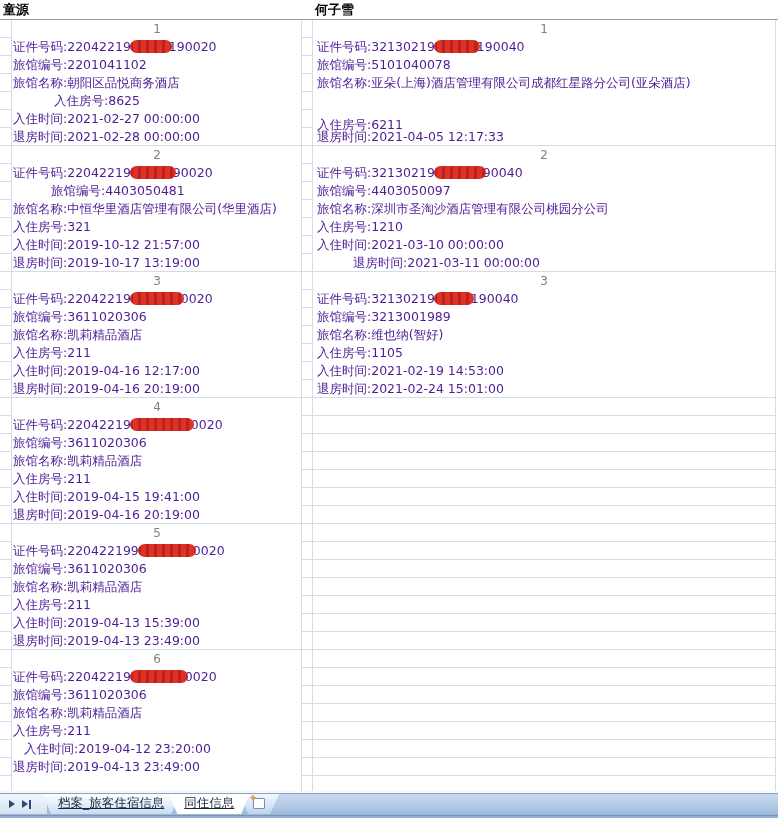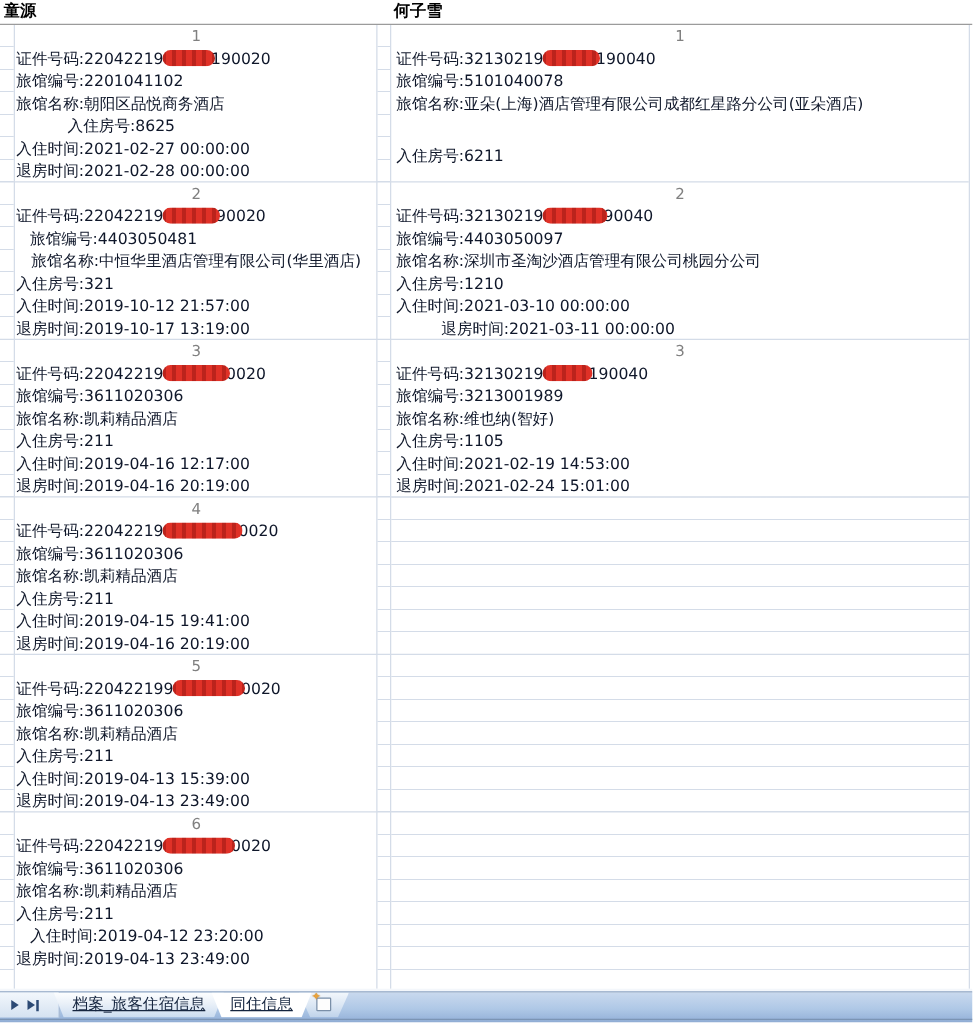--- a/index.html
+++ b/index.html
@@ -23,21 +23,21 @@
   
   .person-name{
     position:absolute;top:2px;height:16px;line-height:16px;
     font-size:13px;font-weight:bold;color:#000;white-space:nowrap;
   }
   .rec-num{
     position:absolute;width:60px;text-align:center;height:18px;line-height:18px;
     font-size:12px;color:#808080;
   }
   .cell-line{
-    position:absolute;height:18px;line-height:18px;font-size:12.5px;color:#0f172a;
+    position:absolute;height:18px;line-height:18px;font-size:12.5px;color:#4c1d95;
     white-space:nowrap;
   }
   .redact{
     display:inline-block;height:13px;border-radius:7px;vertical-align:-2px;
     margin:0 -3px 0 -1px;position:relative;top:0;
     background:
       repeating-linear-gradient(90deg, rgba(90,0,0,0.28) 0 3px, rgba(90,0,0,0) 3px 8px),
       #E03127;
   }
   .right-col-clip{position:absolute;left:313px;top:20px;width:465px;height:771px;overflow:hidden;pointer-events:none;}
@@ -112,22 +112,22 @@
   <div id="records-left">
       <div class="rec-num" style="left: 127px; top: 20px;">1</div>
       <div class="cell-line" style="left: 13px; top: 38px;"><span>证件号码:</span><span>22042219</span><span class="redact" style="width: 42px;"></span><span>190020</span></div>
       <div class="cell-line" style="left: 13px; top: 56px;"><span>旅馆编号:</span><span>2201041102</span></div>
       <div class="cell-line" style="left: 13px; top: 74px;"><span>旅馆名称:</span><span>朝阳区品悦商务酒店</span></div>
       <div class="cell-line" style="left: 13px; top: 92px; margin-left: 41px;"><span>入住房号:</span><span>8625</span></div>
       <div class="cell-line" style="left: 13px; top: 110px;"><span>入住时间:</span><span>2021-02-27 00:00:00</span></div>
       <div class="cell-line" style="left: 13px; top: 128px;"><span>退房时间:</span><span>2021-02-28 00:00:00</span></div>
       <div class="rec-num" style="left: 127px; top: 146px;">2</div>
       <div class="cell-line" style="left: 13px; top: 164px;"><span>证件号码:</span><span>22042219</span><span class="redact" style="width: 46px;"></span><span>90020</span></div>
-      <div class="cell-line" style="left: 24px; top: 182px;"><span>旅馆编号:</span><span>4403050481</span></div>
-      <div class="cell-line" style="left: 13px; top: 200px; margin-left: 12px;"><span>旅馆名称:</span><span>中恒华里酒店管理有限公司(华里酒店)</span></div>
+      <div class="cell-line" style="left: 13px; top: 182px; padding-left: 38px;"><span>旅馆编号:</span><span>4403050481</span></div>
+      <div class="cell-line" style="left: 13px; top: 200px;"><span>旅馆名称:</span><span>中恒华里酒店管理有限公司(华里酒店)</span></div>
       <div class="cell-line" style="left: 13px; top: 218px;"><span>入住房号:</span><span>321</span></div>
       <div class="cell-line" style="left: 13px; top: 236px;"><span>入住时间:</span><span>2019-10-12 21:57:00</span></div>
       <div class="cell-line" style="left: 13px; top: 254px;"><span>退房时间:</span><span>2019-10-17 13:19:00</span></div>
       <div class="rec-num" style="left: 127px; top: 272px;">3</div>
       <div class="cell-line" style="left: 13px; top: 290px;"><span>证件号码:</span><span>22042219</span><span class="redact" style="width: 54px;"></span><span>0020</span></div>
       <div class="cell-line" style="left: 13px; top: 308px;"><span>旅馆编号:</span><span>3611020306</span></div>
       <div class="cell-line" style="left: 13px; top: 326px;"><span>旅馆名称:</span><span>凯莉精品酒店</span></div>
       <div class="cell-line" style="left: 13px; top: 344px;"><span>入住房号:</span><span>211</span></div>
       <div class="cell-line" style="left: 13px; top: 362px;"><span>入住时间:</span><span>2019-04-16 12:17:00</span></div>
       <div class="cell-line" style="left: 13px; top: 380px;"><span>退房时间:</span><span>2019-04-16 20:19:00</span></div>
@@ -152,20 +152,21 @@
       <div class="cell-line" style="left: 13px; top: 722px;"><span>入住房号:</span><span>211</span></div>
       <div class="cell-line" style="left: 24px; top: 740px;"><span>入住时间:</span><span>2019-04-12 23:20:00</span></div>
       <div class="cell-line" style="left: 13px; top: 758px;"><span>退房时间:</span><span>2019-04-13 23:49:00</span></div>
     </div>
   <div class="right-col-clip" id="records-right">
       <div class="rec-num" style="left: 201px; top: 0px;">1</div>
       <div class="cell-line" style="left: 4px; top: 18px;"><span>证件号码:</span><span>32130219</span><span class="redact" style="width: 46px;"></span><span>190040</span></div>
       <div class="cell-line" style="left: 4px; top: 36px;"><span>旅馆编号:</span><span>5101040078</span></div>
       <div class="cell-line" style="left: 4px; top: 54px;"><span>旅馆名称:</span><span>亚朵(上海)酒店管理有限公司成都红星路分公司(亚朵酒店)</span></div>
       <div class="cell-line" style="left: 4px; top: 72px; margin-top: 24px;"><span>入住房号:</span><span>6211</span></div>
+      <div class="cell-line" style="left: 4px; top: 108px;"><span>退房时间:</span><span>2021-04-05 12:17:33</span></div>
       <div class="rec-num" style="left: 201px; top: 126px;">2</div>
       <div class="cell-line" style="left: 4px; top: 144px;"><span>证件号码:</span><span>32130219</span><span class="redact" style="width: 52px;"></span><span>90040</span></div>
       <div class="cell-line" style="left: 4px; top: 162px;"><span>旅馆编号:</span><span>4403050097</span></div>
       <div class="cell-line" style="left: 4px; top: 180px;"><span>旅馆名称:</span><span>深圳市圣淘沙酒店管理有限公司桃园分公司</span></div>
       <div class="cell-line" style="left: 4px; top: 198px;"><span>入住房号:</span><span>1210</span></div>
       <div class="cell-line" style="left: 4px; top: 216px;"><span>入住时间:</span><span>2021-03-10 00:00:00</span></div>
       <div class="cell-line" style="left: 4px; top: 234px; margin-left: 36px;"><span>退房时间:</span><span>2021-03-11 00:00:00</span></div>
       <div class="rec-num" style="left: 201px; top: 252px;">3</div>
       <div class="cell-line" style="left: 4px; top: 270px;"><span>证件号码:</span><span>32130219</span><span class="redact" style="width: 40px;"></span><span>190040</span></div>
       <div class="cell-line" style="left: 4px; top: 288px;"><span>旅馆编号:</span><span>3213001989</span></div>

